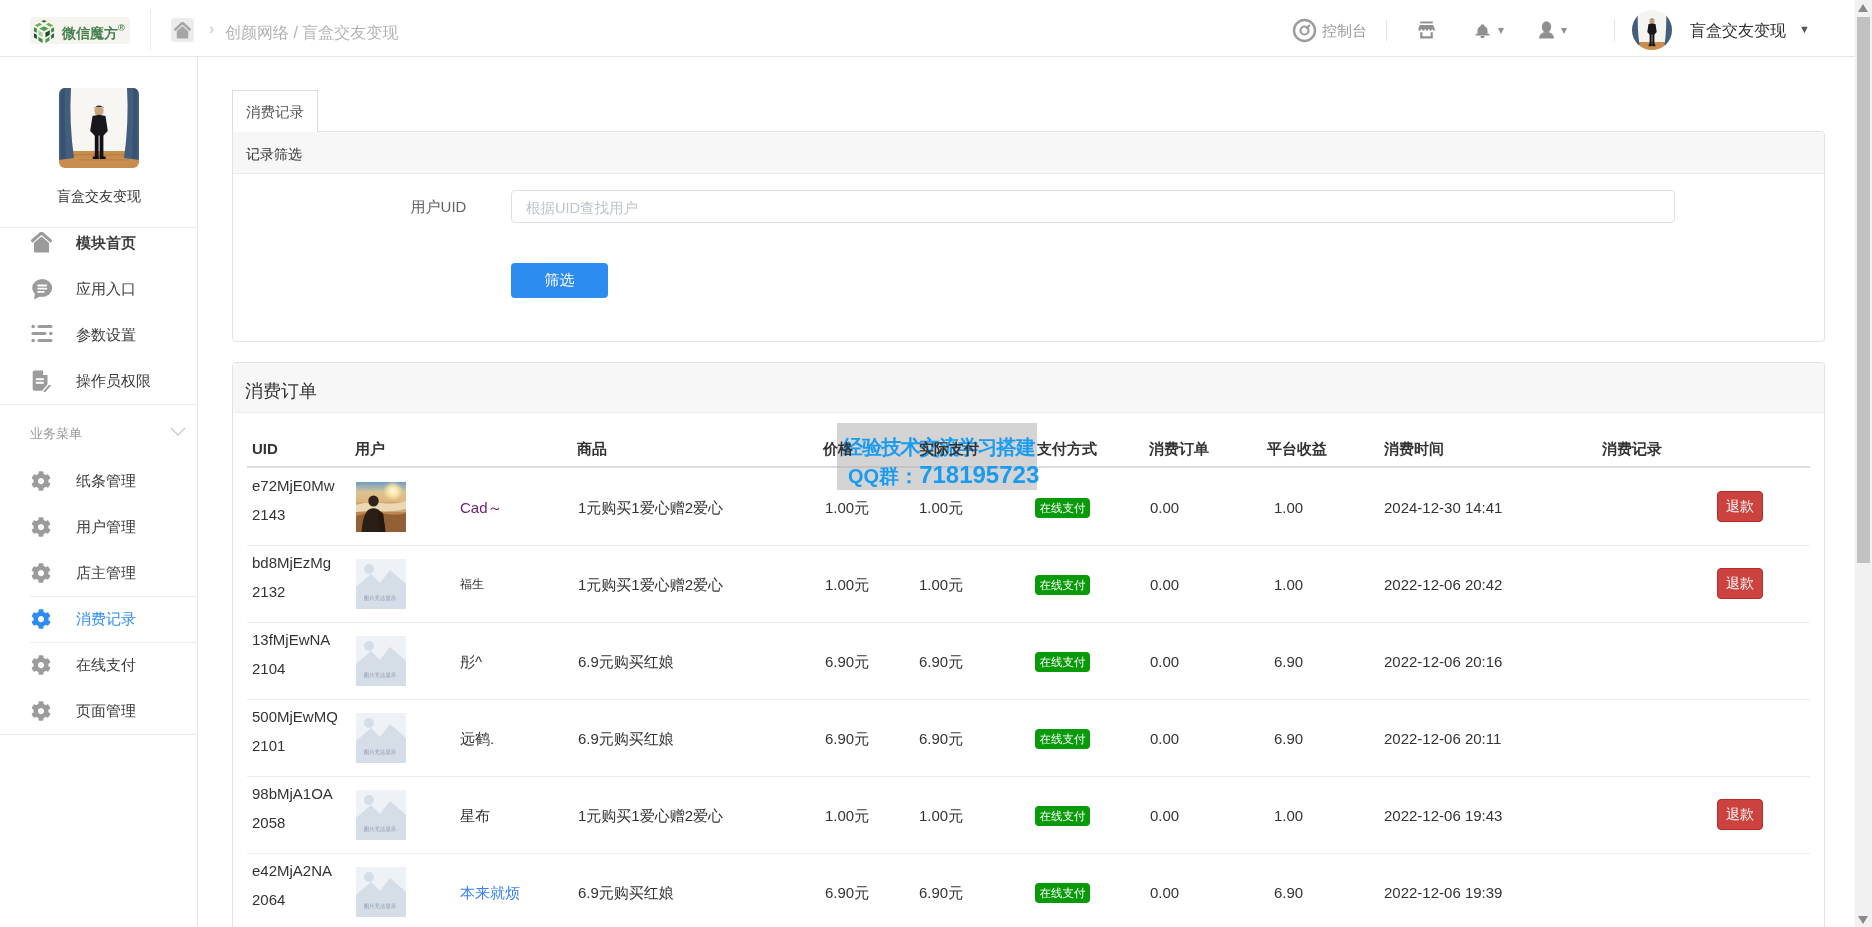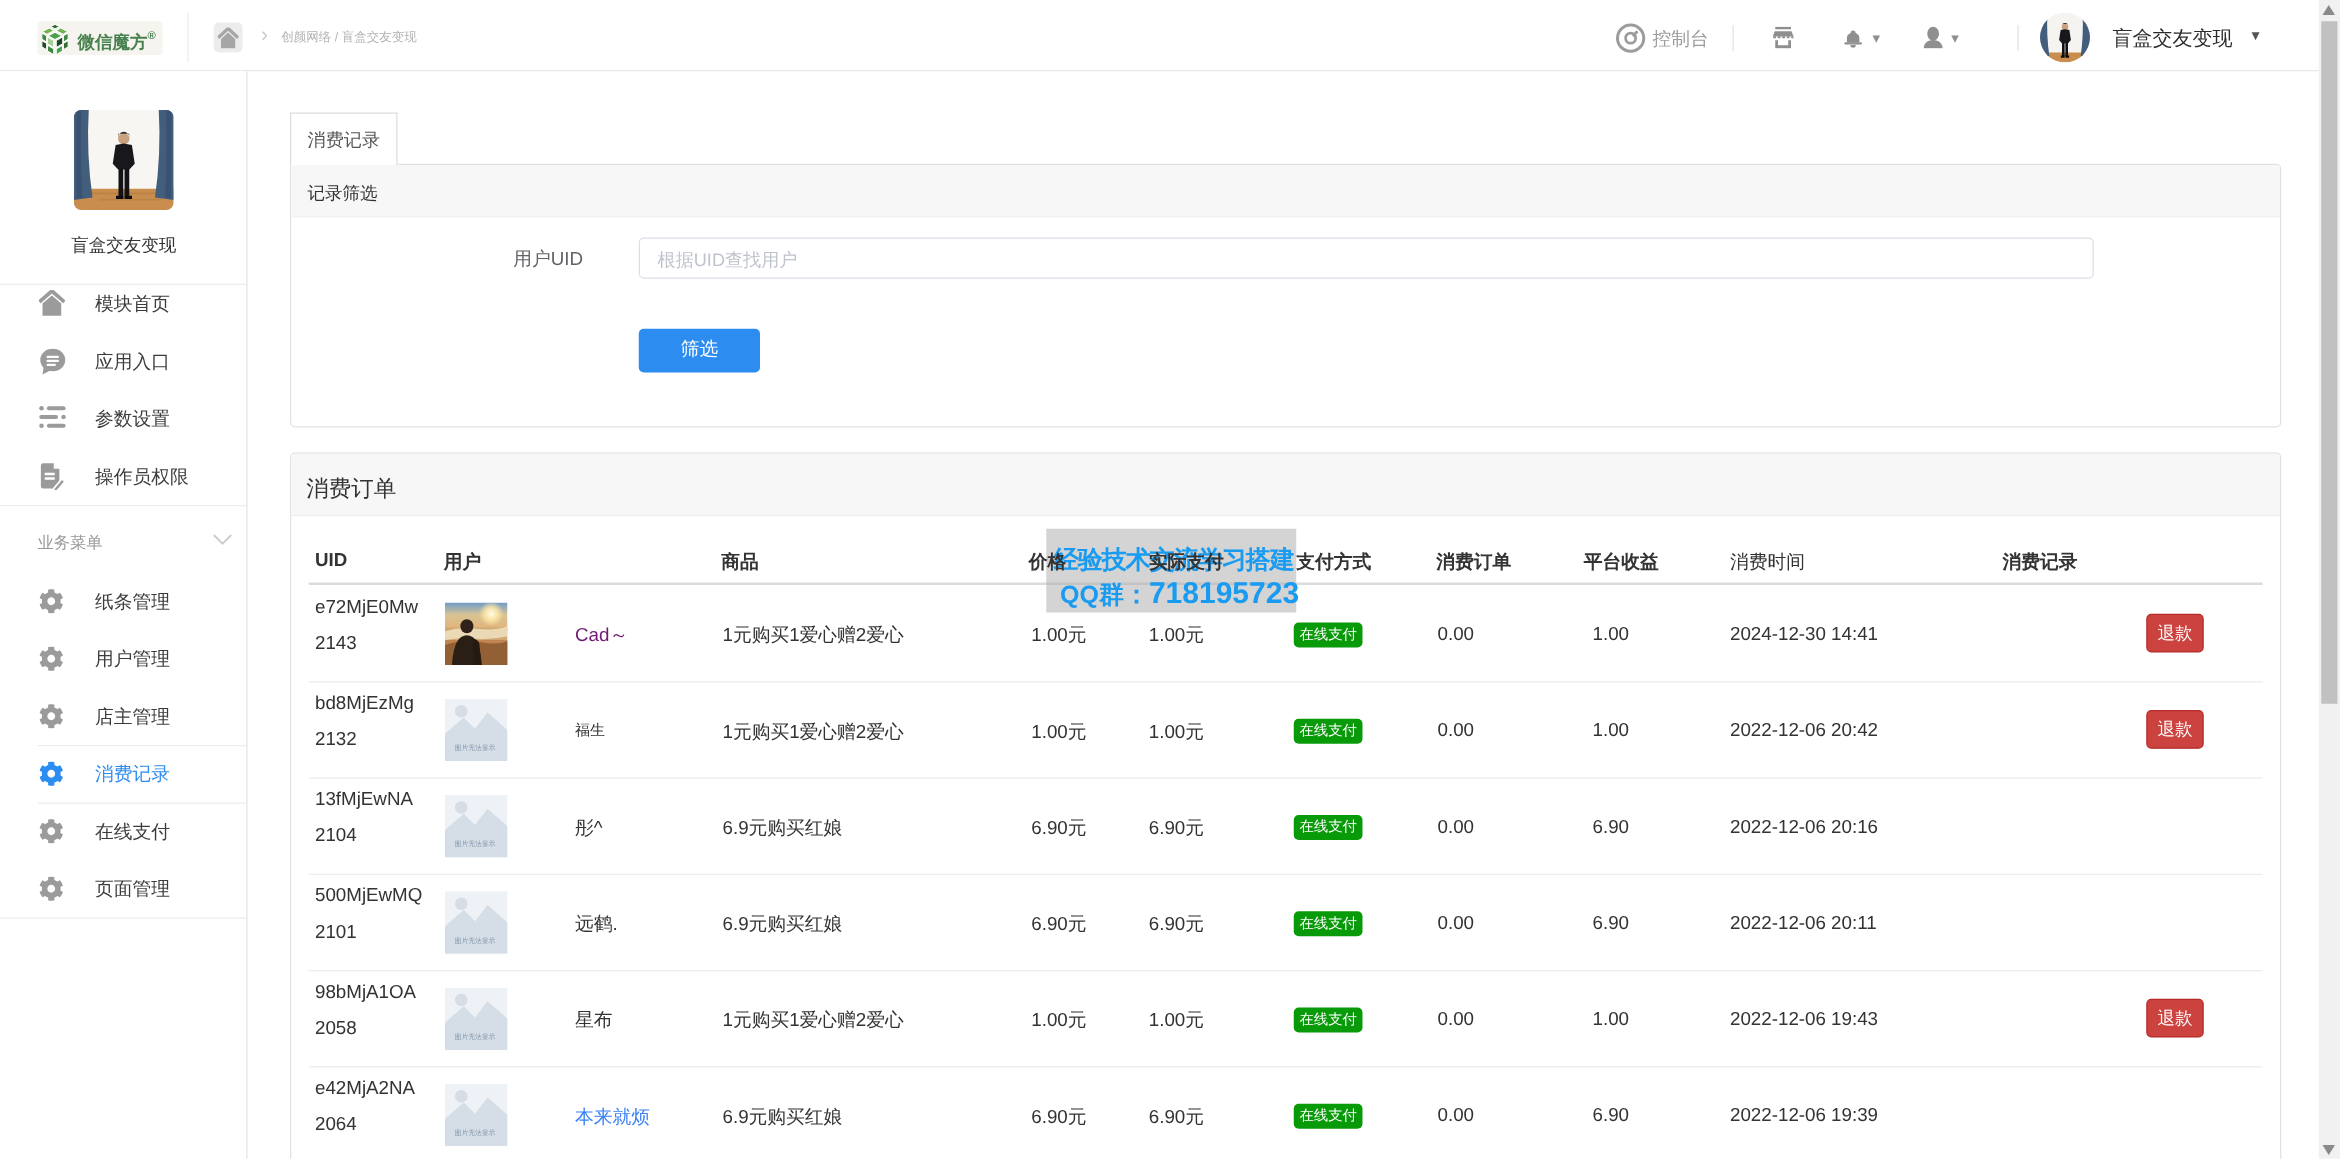--- a/index.html
+++ b/index.html
@@ -31,21 +31,21 @@
 </svg>
 <div class="abs" style="left:62px;top:23px;font-size:14px;font-weight:bold;color:#47814f;letter-spacing:0px;">微信魔方<span style="font-size:9px;vertical-align:7px;letter-spacing:0;">®</span></div>
 
 <div class="abs" style="left:150px;top:10px;width:1px;height:40px;background:#ebebeb;"></div>
 <div class="abs" style="left:171px;top:18px;width:23px;height:24px;background:#ececec;border-radius:4px;"></div>
 <svg class="abs" style="left:174px;top:22px" width="17" height="17" viewBox="0 0 17 17">
   <path d="M0.5 8.2 L8.5 0.8 L16.5 8.2" fill="none" stroke="#a6a6a6" stroke-width="2.6"></path>
   <path d="M2.8 9.2 L8.5 4 L14.2 9.2 L14.2 16.5 L2.8 16.5 Z" fill="#a6a6a6"></path>
 </svg>
 <div class="abs" style="left:209px;top:20px;color:#c8c8c8;font-size:16px;">›</div>
-<div class="abs" style="left:225px;top:23px;color:#b3b3b3;font-size:10px;text-align:right;">创颜网络 / 盲盒交友变现</div>
+<div class="abs" style="left:225px;top:23px;color:#b3b3b3;font-size:16px;text-align:right;">创颜网络 / 盲盒交友变现</div>
 
 <svg class="abs" style="left:1292px;top:18px" width="25" height="25" viewBox="0 0 25 25">
   <circle cx="12.5" cy="12.5" r="10.5" fill="none" stroke="#9c9c9c" stroke-width="2.4"></circle>
   <circle cx="12.5" cy="12.5" r="4" fill="none" stroke="#9c9c9c" stroke-width="2.2"></circle>
   <line x1="14.2" y1="10.8" x2="18" y2="7" stroke="#9c9c9c" stroke-width="2.2"></line>
 </svg>
 <div class="abs" style="left:1322px;top:22px;color:#9c9c9c;font-size:15px;">控制台</div>
 <div class="abs" style="left:1386px;top:20px;width:1px;height:21px;background:#e3e3e3;"></div>
 <svg class="abs" style="left:1417px;top:21px" width="19" height="18" viewBox="0 0 19 18">
   <rect x="3.2" y="0.5" width="12.6" height="1.9" fill="#8f8f8f"></rect>
@@ -117,21 +117,21 @@
   </svg>
 </div>
 <div class="abs" style="left:0;top:188px;width:198px;text-align:center;color:#333;font-size:14px;">盲盒交友变现</div>
 <div class="abs" style="left:0;top:227px;width:198px;height:1px;background:#ededed;"></div>
 
 <div id="menu">
     <div class="abs" style="left:31px;top:232px"><svg width="21" height="21" viewBox="0 0 21 21">
         <path d="M0.5 9.5 L10.5 0.8 L20.5 9.5" fill="none" stroke="#9b9b9b" stroke-width="3"></path>
         <path d="M3 10.8 L10.5 4.4 L18 10.8 L18 20.5 L3 20.5 Z" fill="#9b9b9b"></path>
       </svg></div>
-    <div class="abs" style="left:76px;top:234px;font-size:15px;color:#3c3c3c;">模块首页</div>
+    <div class="abs" style="left:76px;top:234px;font-size:15px;color:#3c3c3c;font-weight:bold;">模块首页</div>
     <div class="abs" style="left:31px;top:278px"><svg width="22" height="22" viewBox="0 0 22 22">
         <ellipse cx="11.2" cy="10" rx="10" ry="9" fill="#9b9b9b"></ellipse>
         <path d="M4 15 L3 21.5 L10 18 Z" fill="#9b9b9b"></path>
         <g fill="#fff">
           <rect x="6.2" y="6.6" width="10" height="1.8" rx="0.9"></rect>
           <rect x="6.2" y="9.8" width="10" height="1.8" rx="0.9"></rect>
           <rect x="6.2" y="13" width="7.5" height="1.8" rx="0.9"></rect>
         </g>
       </svg></div>
     <div class="abs" style="left:76px;top:280px;font-size:15px;color:#3c3c3c;">应用入口</div>
@@ -207,21 +207,21 @@
 
 <div id="table">
     <div class="abs" style="left:252px;top:440px;font-size:15px;font-weight:bold;color:#333;z-index:7;">UID</div>
     <div class="abs" style="left:355px;top:440px;font-size:15px;font-weight:bold;color:#333;z-index:7;">用户</div>
     <div class="abs" style="left:577px;top:440px;font-size:15px;font-weight:bold;color:#333;z-index:7;">商品</div>
     <div class="abs" style="left:823px;top:440px;font-size:15px;font-weight:bold;color:#333;z-index:7;">价格</div>
     <div class="abs" style="left:919px;top:440px;font-size:15px;font-weight:bold;color:#333;z-index:7;">实际支付</div>
     <div class="abs" style="left:1037px;top:440px;font-size:15px;font-weight:bold;color:#333;z-index:7;">支付方式</div>
     <div class="abs" style="left:1149px;top:440px;font-size:15px;font-weight:bold;color:#333;z-index:7;">消费订单</div>
     <div class="abs" style="left:1267px;top:440px;font-size:15px;font-weight:bold;color:#333;z-index:7;">平台收益</div>
-    <div class="abs" style="left:1384px;top:440px;font-size:15px;font-weight:normal;color:#333;z-index:7;">消费时间</div>
+    <div class="abs" style="left:1384px;top:440px;font-size:15px;font-weight:bold;color:#333;z-index:7;">消费时间</div>
     <div class="abs" style="left:1602px;top:440px;font-size:15px;font-weight:bold;color:#333;z-index:7;">消费记录</div>
     <div class="abs" style="left:247px;top:466px;width:1563px;height:2px;background:#dcdcdc;"></div>
     <div class="abs" style="left:252px;top:476.5px;font-size:15px;color:#333;">e72MjE0Mw</div>
     <div class="abs" style="left:252px;top:506px;font-size:15px;color:#333;">2143</div>
     <div class="abs" style="left:356px;top:481.5px;width:50px;height:50px;"><svg width="50" height="50" viewBox="0 0 50 50">
         <defs>
           <linearGradient id="sk" x1="0" y1="0" x2="0" y2="1">
             <stop offset="0" stop-color="#6f9cc8"></stop>
             <stop offset="0.45" stop-color="#d8c494"></stop>
             <stop offset="1" stop-color="#e3b277"></stop>

